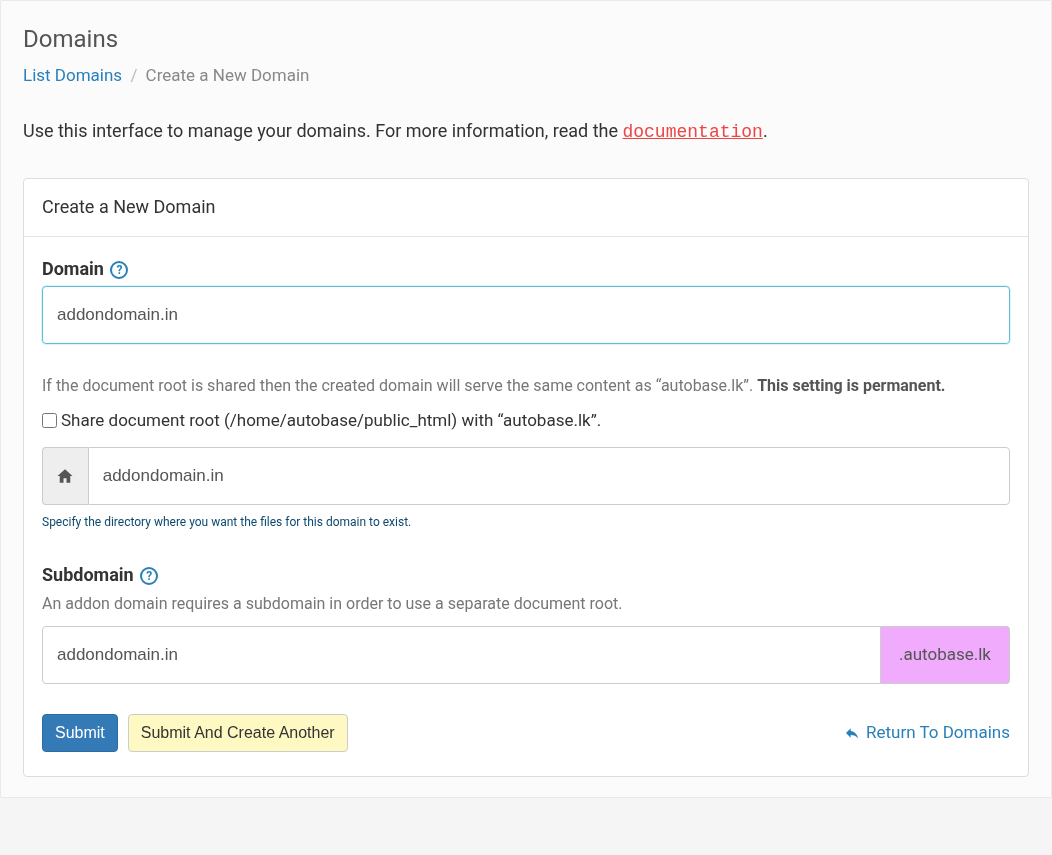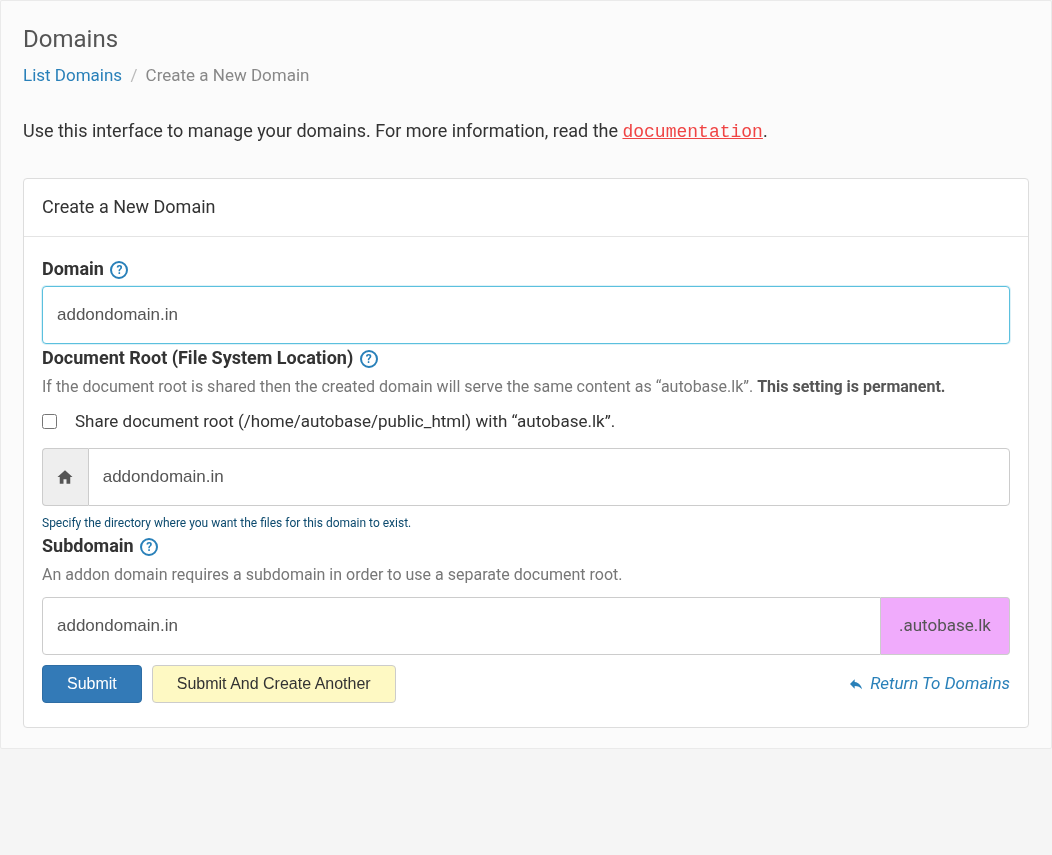--- a/index.html
+++ b/index.html
@@ -43,21 +43,21 @@
   }
   .panel-header {
     padding: 14px 18px 16px 18px;
     border-bottom: 1px solid #e4e4e4;
     font-size: 18px;
     color: #333;
   }
   .panel-body {
     padding: 18px 18px 24px 18px;
   }
-  .form-group { }
+  .form-group { margin-bottom: 30px; }
   .form-group:last-of-type { margin-bottom: 20px; }
   .label-row {
     font-size: 18px;
     font-weight: 700;
     color: #333;
     margin-bottom: 4px;
   }
   .help-icon {
     display: inline-flex;
     align-items: center;
@@ -93,21 +93,21 @@
     border-radius: 4px;
     outline: none;
   }
   input[type="text"].form-control.focused {
     border-color: #5bc0de;
     box-shadow: 0 0 0 1px rgba(91,192,222,0.2);
   }
   .checkbox-row {
     display: flex;
     align-items: center;
-    gap: 18px;
+    gap: 4px;
     margin: 4px 0 14px 0;
     font-size: 17px;
     color: #333;
   }
   .checkbox-row input[type="checkbox"] {
     width: 15px;
     height: 15px;
     cursor: pointer;
   }
   .input-group {
@@ -143,21 +143,21 @@
     border-radius: 4px 0 0 4px;
   }
   .actions-row {
     display: flex;
     align-items: center;
     justify-content: space-between;
     margin-top: 10px;
   }
   .btn {
     display: inline-block;
-    padding: 9px 24px;
+    padding: 9px 12px;
     font-size: 16px;
     border-radius: 4px;
     border: 1px solid transparent;
     cursor: pointer;
   }
   .btn-primary {
     background: #337ab7;
     color: #fff;
     border-color: #2e6da4;
   }
@@ -167,21 +167,20 @@
     border-color: #ccc;
     margin-left: 6px;
   }
   .return-link {
     color: #2980b9;
     text-decoration: none;
     font-size: 17px;
     display: inline-flex;
     align-items: center;
     gap: 6px;
-    font-style: italic;
   }
   .return-link svg { fill: #2980b9; }
 </style>
 </head>
 <body>
 
 <div class="container">
 
   <h1 class="page-title">Domains</h1>
 
@@ -201,24 +200,20 @@
 
       <div class="form-group">
         <div class="label-row">
           <span>Domain</span>
           <span class="help-icon">?</span>
         </div>
         <input type="text" class="form-control focused" value="addondomain.in" style="">
       </div>
 
       <div class="form-group">
-        <div class="label-row">
-          <span>Document Root (File System Location)</span>
-          <span class="help-icon">?</span>
-        </div>
         <div class="help-text">
           <span>If the document root is shared then the created domain will serve the same content as “autobase.lk”. </span><b>This setting is permanent.</b>
         </div>
         <label class="checkbox-row">
           <input type="checkbox" style="">
           <span>Share document root (/home/autobase/public_html) with “autobase.lk”.</span>
         </label>
         <div class="input-group">
           <span class="addon-left">
             <svg width="18" height="18" viewBox="0 0 24 24">

